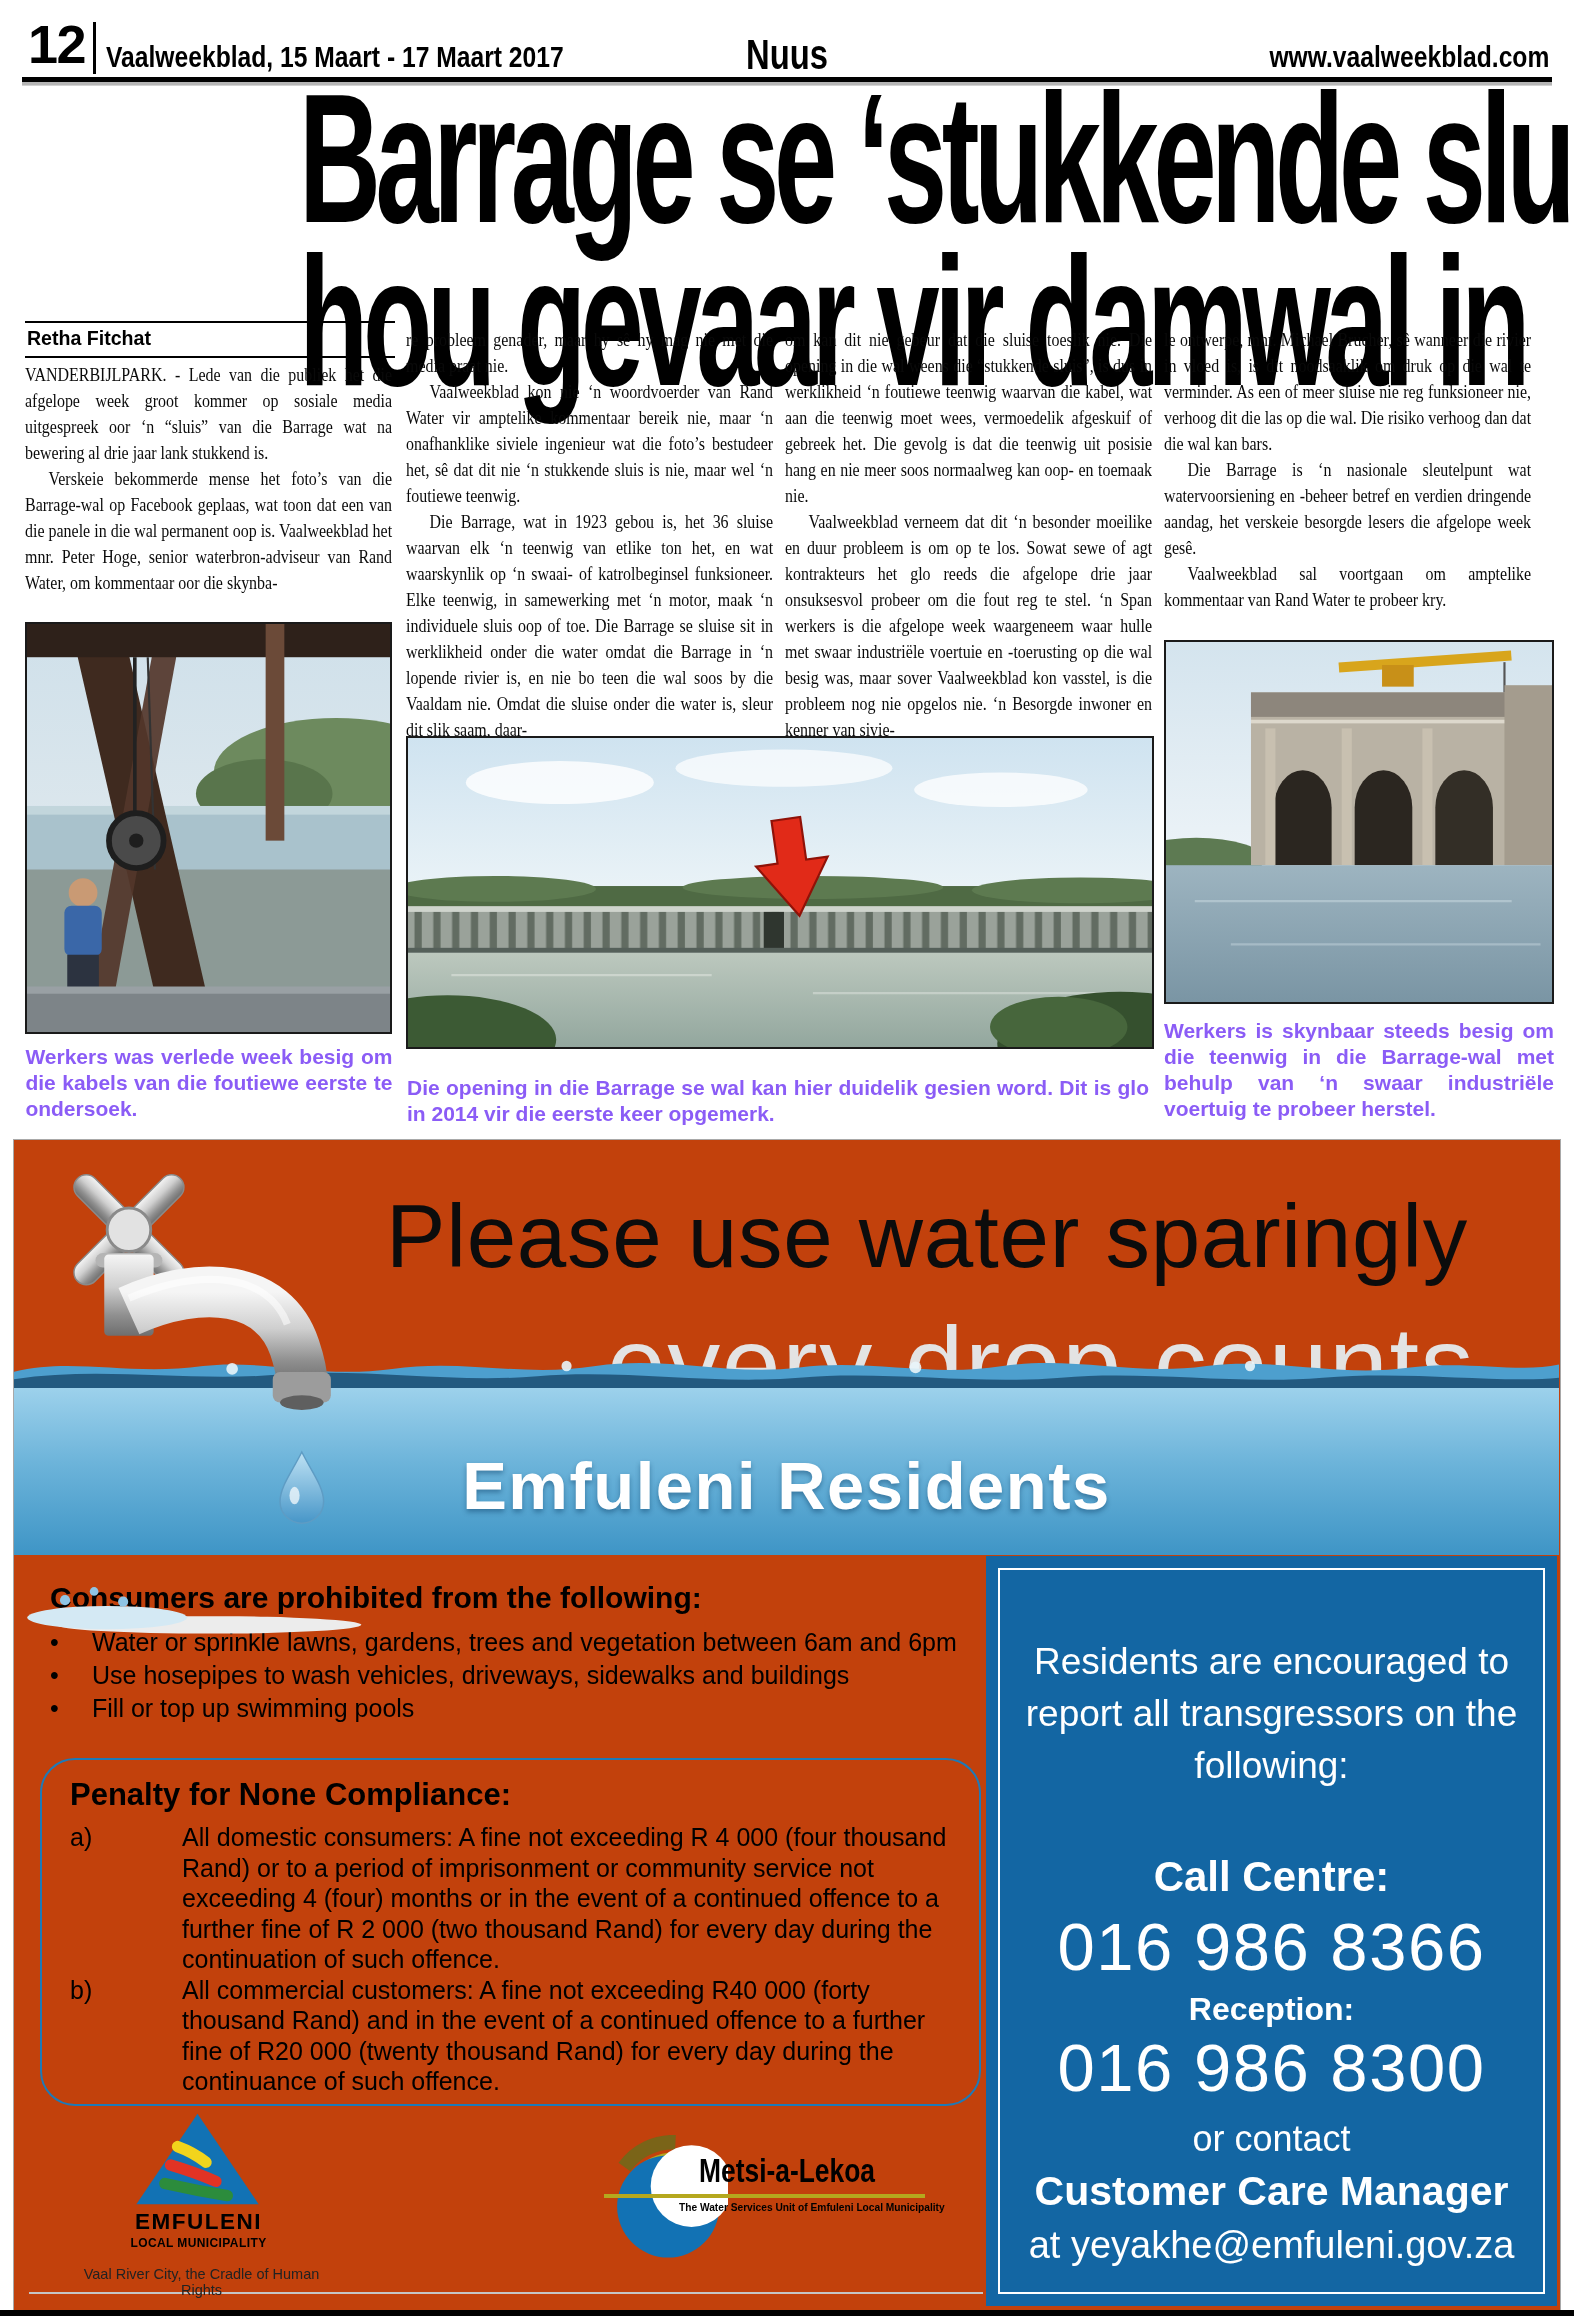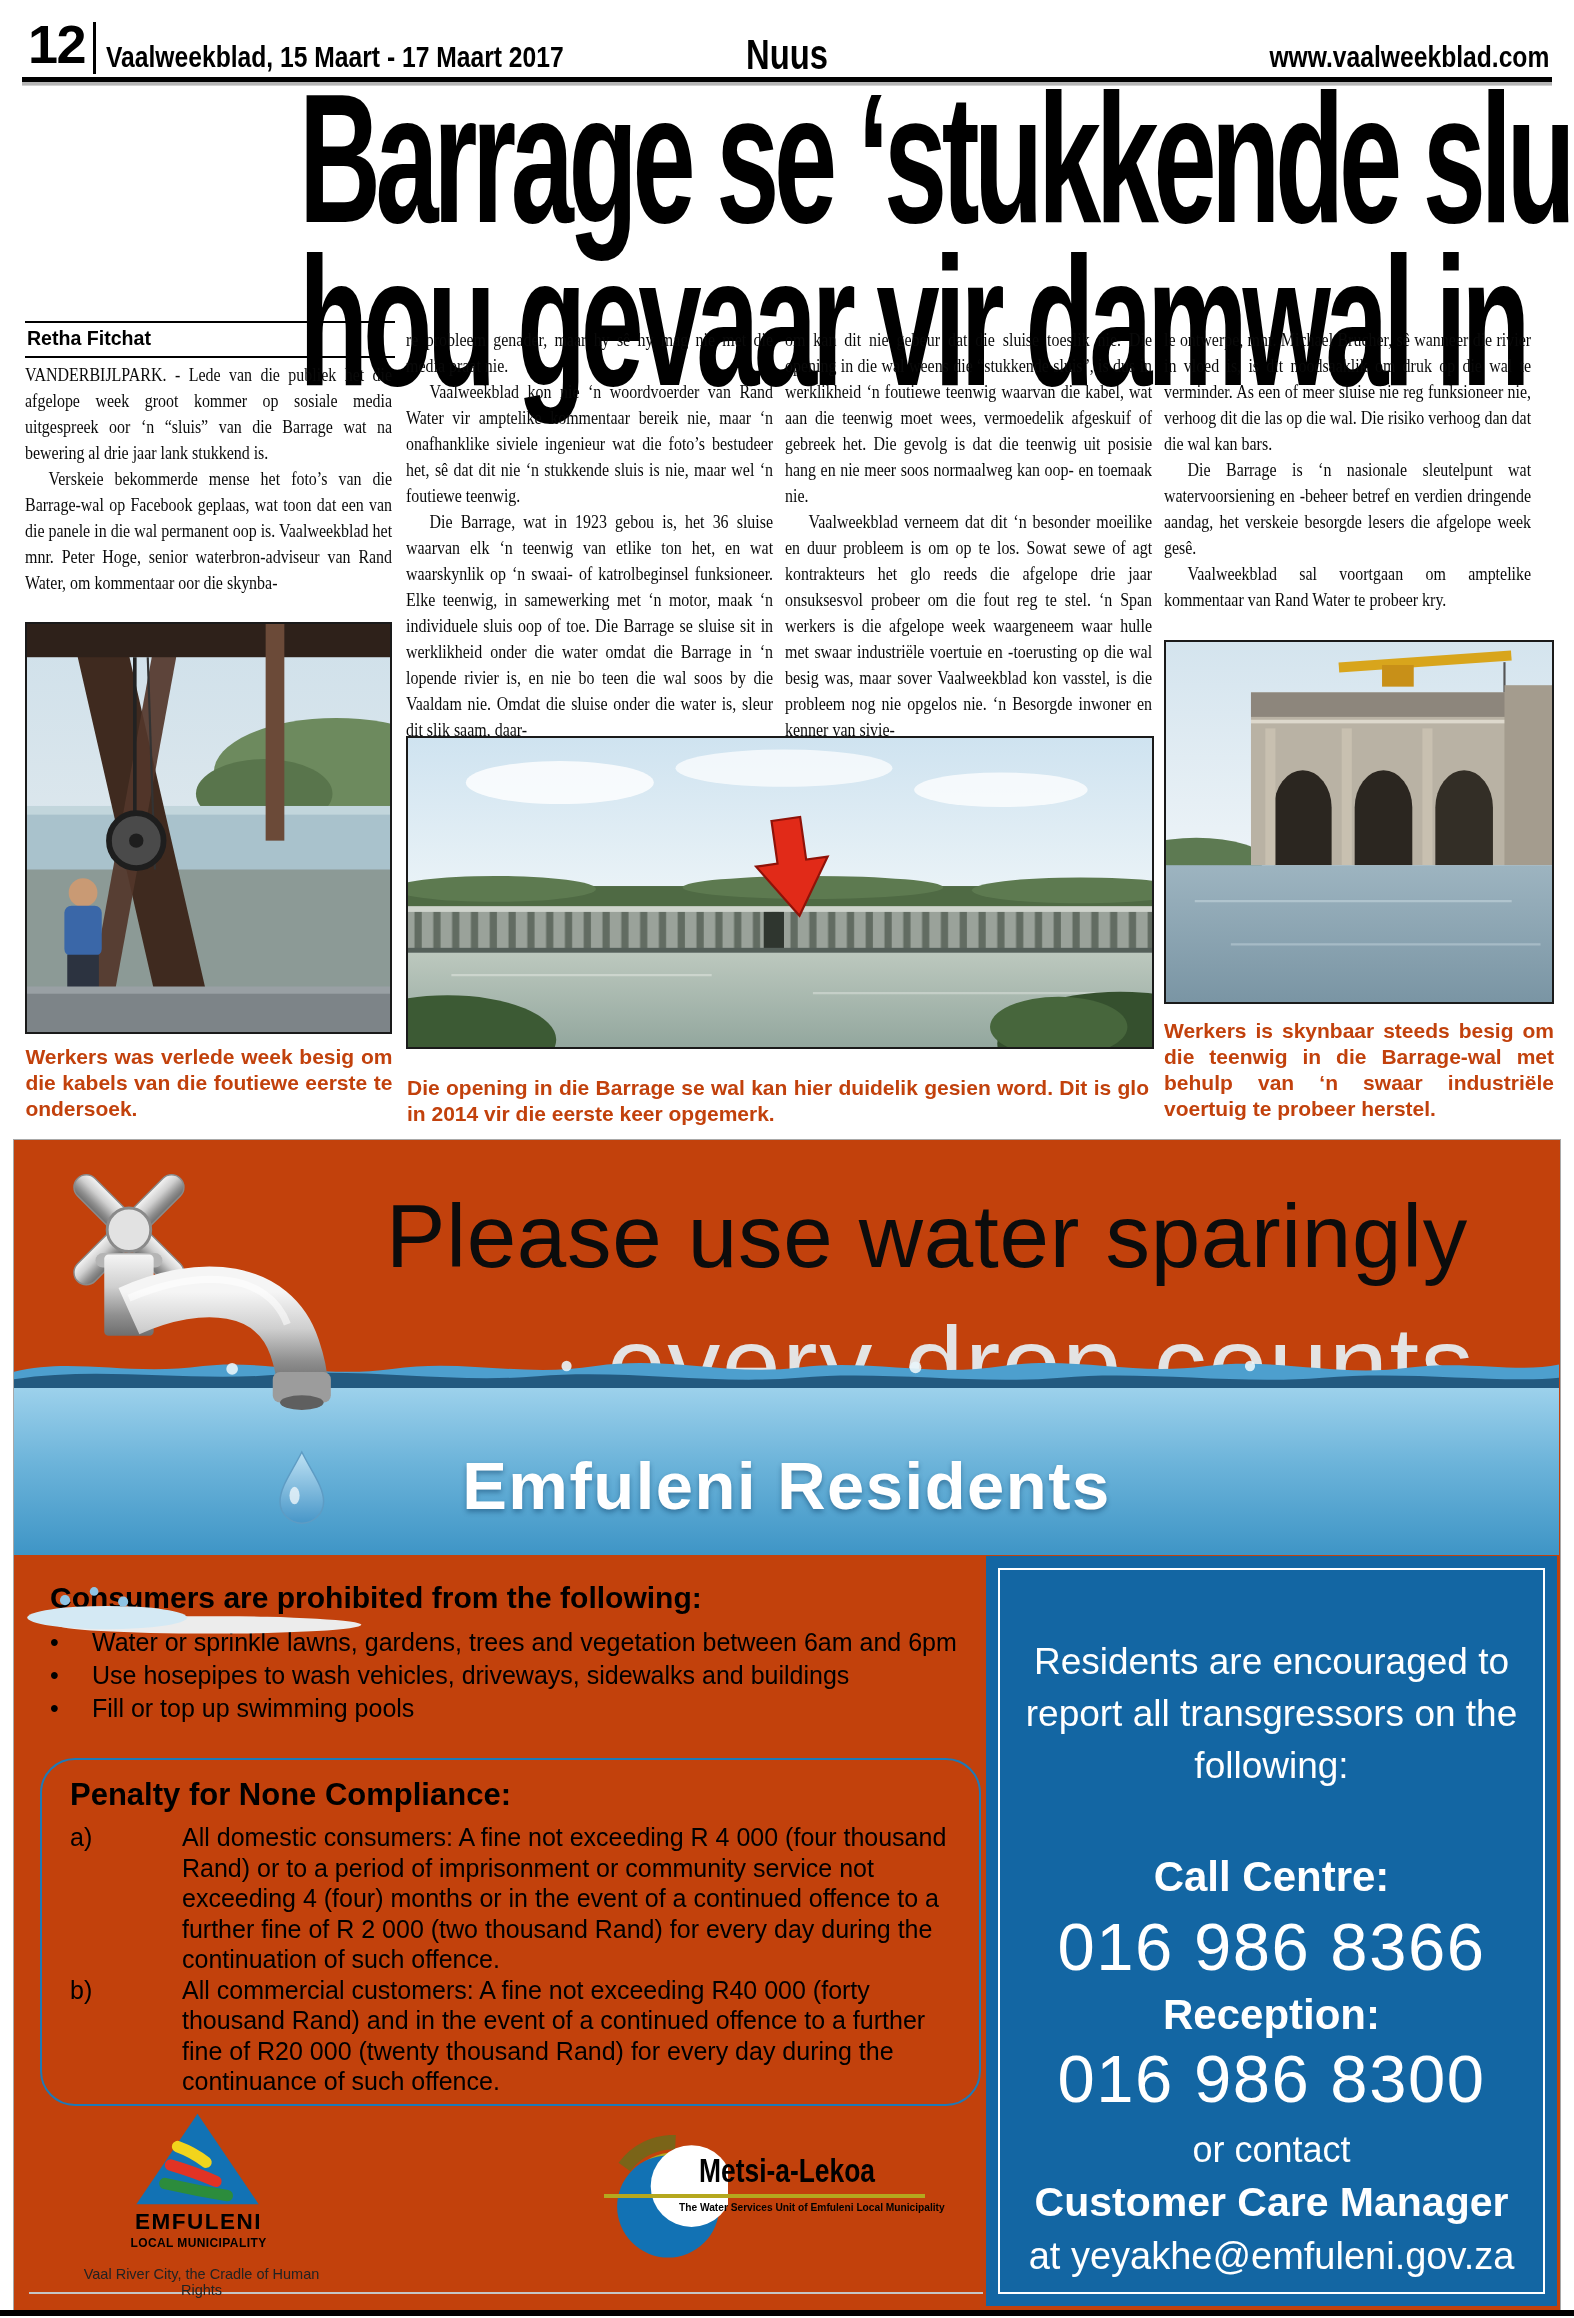--- a/index.html
+++ b/index.html
@@ -38,21 +38,21 @@
   #col3{left:785px;top:327px;}
   #col4{left:1164px;top:327px;}
 
   
   .photo{position:absolute;border:2.2px solid #1a1a1a;box-sizing:border-box;overflow:hidden;background:#dde6ea;}
   .photo svg{display:block;width:100%;height:100%;}
   #photo1{left:25.4px;top:622px;width:367px;height:412px;}
   #photo2{left:406px;top:736px;width:748px;height:313px;}
   #photo3{left:1164px;top:640px;width:390px;height:364px;}
 
-  .caption{position:absolute;font-weight:700;font-size:21px;line-height:26px;text-align:justify;color:#c2410c;}
+  .caption{position:absolute;font-weight:700;font-size:21px;line-height:26px;text-align:justify;color:#8b5cf6;}
   #cap1{left:25.4px;top:1044px;width:367px;}
   #cap2{left:407px;top:1038px;width:742px;margin-top:37px;}
   #cap3{left:1164px;top:1018px;width:390px;}
 
   
   #ad{position:absolute;left:13px;top:1139px;width:1548px;height:1172px;border:1.5px solid #a8a8a8;
       box-sizing:border-box;background:#c2410c;}
   #ad-headline{position:absolute;left:284px;top:45px;width:1258px;text-align:center;font-size:89px;
       letter-spacing:0.7px;color:#0c0c0c;z-index:1;}
   #ad-watermark{position:absolute;left:349px;top:164px;width:1112px;text-align:right;font-size:106px;
@@ -76,21 +76,21 @@
   .pen-item{display:flex;font-size:25px;line-height:30.5px;margin:0;}
   .pen-label{width:65px;flex:none;}
   .pen-text{flex:1;margin-left:47px;}
 
   #report-box{position:absolute;left:972px;top:416px;width:571px;height:750px;background:#1366a3;z-index:2;}
   #report-inner{position:absolute;left:11.6px;top:11.6px;right:11.6px;bottom:11.6px;border:2.2px solid #ffffff;pointer-events:none;}
   #report-content{position:absolute;left:25px;top:0;right:25px;bottom:0;color:#fff;text-align:center;}
   #report-intro{margin-top:80px;font-size:37px;line-height:52px;}
   #report-cc-label{margin-top:61px;font-weight:700;font-size:42px;}
   #report-cc-num{margin-top:7.3px;font-size:67px;letter-spacing:1.5px;}
-  #report-rec-label{margin-top:5.8px;font-weight:700;font-size:42px;}
+  #report-rec-label{margin-top:5.8px;font-weight:700;font-size:32px;}
   #report-rec-num{margin-top:1px;font-size:67px;letter-spacing:1.5px;}
   #report-or{margin-top:11.6px;font-size:36px;}
   #report-mgr{margin-top:8.7px;font-weight:700;font-size:41px;}
   #report-email{margin-top:8.7px;font-size:38px;}
 
   #emf-triangle{position:absolute;left:119px;top:971px;width:129px;height:96px;}
   #emf-name{position:absolute;left:108px;top:1069px;width:153px;text-align:center;font-weight:700;font-size:22.5px;letter-spacing:1.5px;}
   #emf-sub{position:absolute;left:108px;top:1096px;width:153px;text-align:center;font-weight:700;font-size:12px;letter-spacing:0.4px;}
   #emf-tagline{position:absolute;left:55px;top:1126px;width:265px;text-align:center;font-size:14.5px;color:#222;}
 

